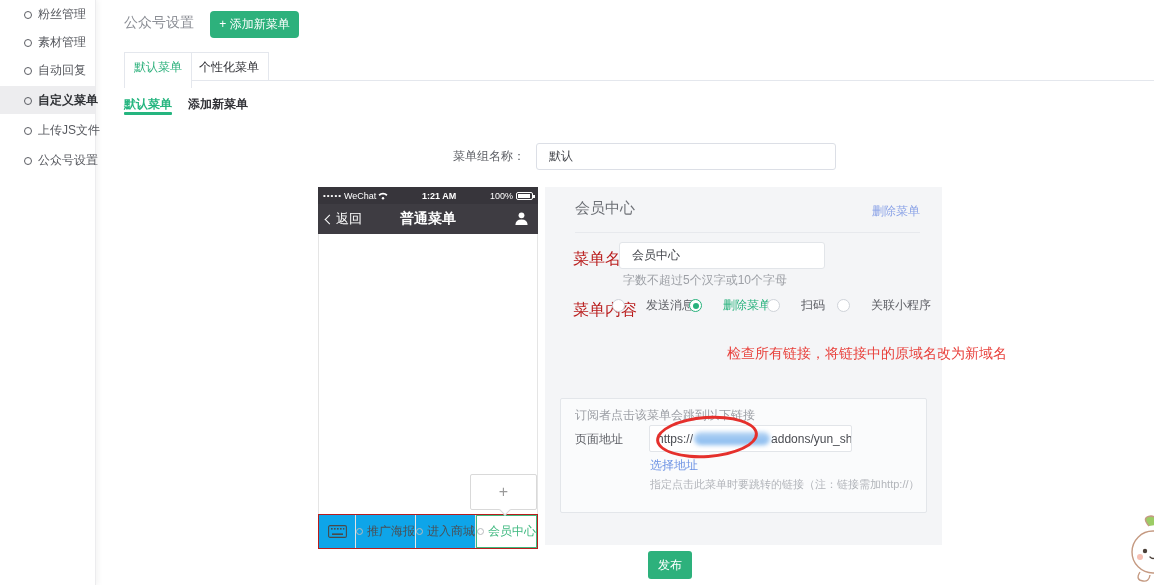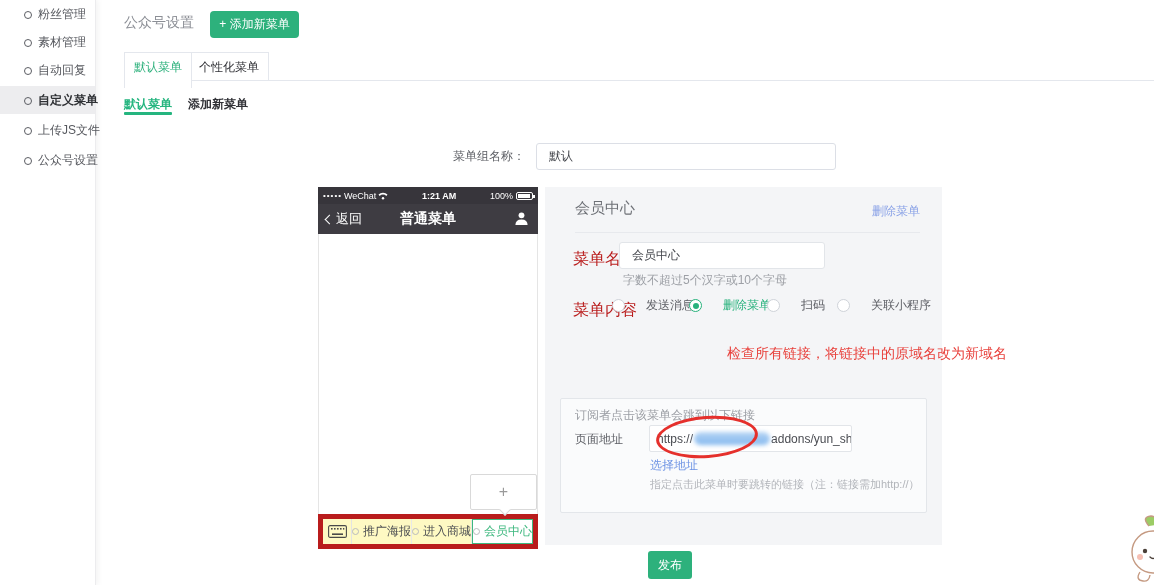--- a/index.html
+++ b/index.html
@@ -64,22 +64,22 @@
   .nav-title { width:100%; text-align:center; font-size:14px; font-weight:bold; }
   .nav-user { position:absolute; right:9px; top:7px; cursor:pointer; }
   .phone-body { position:absolute; left:0; top:47px; width:220px; height:280px; background:#fff;
                 border-left:1px solid #e5e5e5; border-right:1px solid #e5e5e5; }
   .plus-pop { position:absolute; left:152px; top:287px; width:67px; height:36px; background:#fff;
               border:1px solid #d9d9d9; border-radius:2px; text-align:center; line-height:34px;
               font-size:16px; color:#9a9a9a; cursor:pointer; z-index:2; }
   .plus-caret { position:absolute; left:183px; top:319px; width:8px; height:8px; background:#fff;
                 border-right:1px solid #d9d9d9; border-bottom:1px solid #d9d9d9;
                 transform:rotate(45deg); z-index:3; }
-  .phone-menubar { position:absolute; left:0; top:327px; width:220px; height:35px; background:#fef9c3;
-                   border:5px solid #b91c1c; display:flex; }
+  .phone-menubar { position:absolute; left:0; top:327px; width:220px; height:35px; background:#0ea5e9;
+                   border:1px solid #b91c1c; display:flex; }
   .kb-cell { width:38px; border-right:1px solid #e3e3e3; display:flex; align-items:center;
              justify-content:center; cursor:pointer; }
   .mb-item { flex:1; display:flex; align-items:center; justify-content:center; gap:4px;
              font-size:12px; color:#4c4e52; border-right:1px solid #e8e8e8; cursor:pointer;
              white-space:nowrap; }
   .mb-item:last-child { border-right:none; }
   .mb-dot { display:inline-block; width:7px; height:7px; border:1.5px solid #b9bbbe; border-radius:50%; }
   .mb-item.selected { border:1px solid #3eb87f; background:#fff; color:#3eb87f; }
 
   

